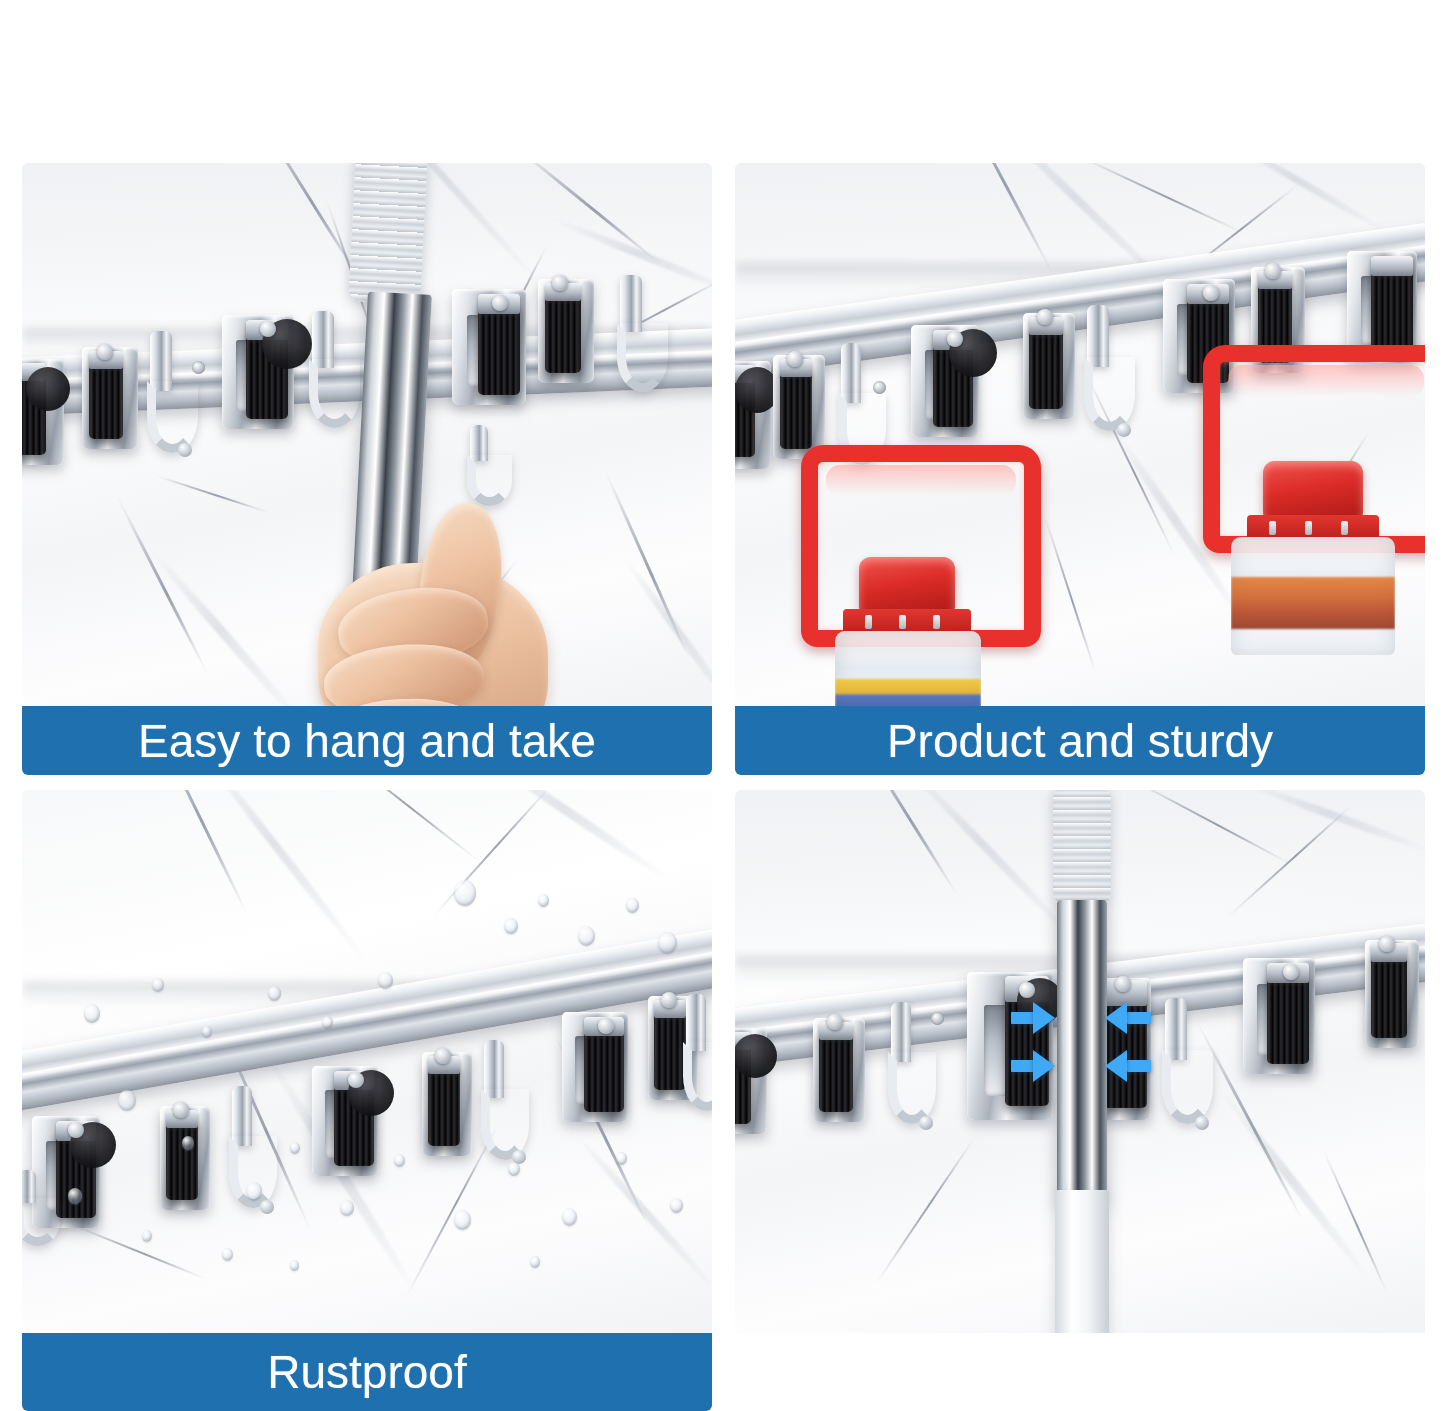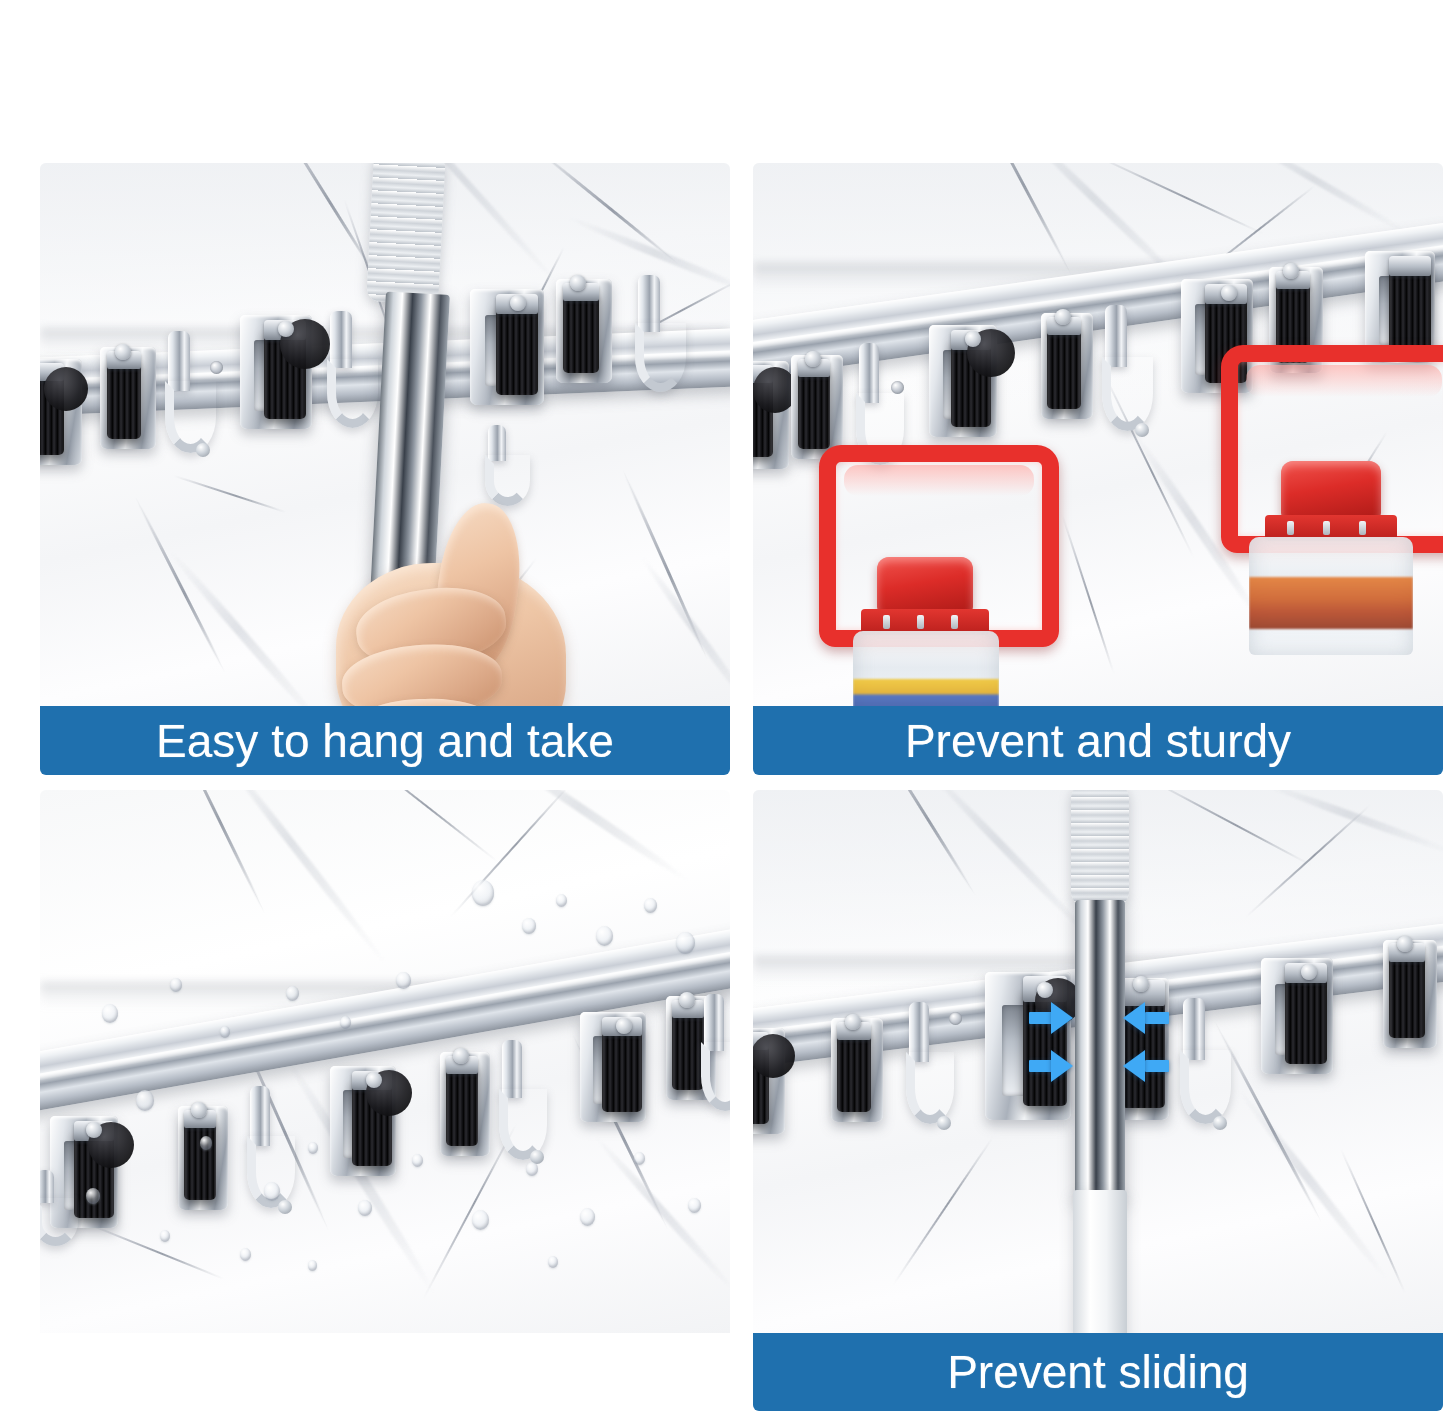--- a/index.html
+++ b/index.html
@@ -24,21 +24,21 @@
     letter-spacing:-1px;
     line-height:1;
     transform:scaleX(0.93);
     text-shadow:0 0 2px rgba(255,255,255,0.55);
     white-space:nowrap;
     padding-bottom:6px;
   }
 
   
   .grid{
-    position:absolute;left:40px;top:163px;
+    position:absolute;left:22px;top:163px;
     width:1403px;height:932px;
   }
   .cell{position:absolute;overflow:hidden;border-radius:6px;}
   .cell.tl{left:0;top:0;width:690px;height:612px;}
   .cell.tr{left:713px;top:0;width:690px;height:612px;}
   .cell.bl{left:0;top:627px;width:690px;height:621px;}
   .cell.br{left:713px;top:627px;width:690px;height:621px;}
 
   .photo{position:absolute;left:0;top:0;width:100%;height:100%;overflow:hidden;}
   .cell.tl .photo,.cell.tr .photo{height:543px;}
@@ -485,21 +485,21 @@
             <i style="left:22px;"></i>
               <i style="left:58px;"></i>
               <i style="left:94px;"></i>
           </div>
           <div class="body" style="left:28px;top:192px;width:164px;height:118px;">
             <div class="label-band warm" style="top:40px;height:52px;"></div>
           </div>
         </div>
       </div>
       <div class="caption">
-        <span>Prevent and sturdy</span>
+        <span>Product and sturdy</span>
       </div>
     </div>
 
     <div class="cell bl">
       <div class="photo">
         <div class="marble"></div>
 
         <div class="vein" style="left:0;top:0;width:100%;height:100%;">
           <i style="left:60px;top:20px;width:230px;height:3px;transform:rotate(64deg);"></i>
           <i class="soft" style="left:120px;top:60px;width:280px;height:8px;transform:rotate(52deg);"></i>
@@ -605,20 +605,23 @@
           <div class="drop" style="left:540px;top:418px;width:15px;height:18px;"></div>
           <div class="drop" style="left:594px;top:362px;width:11px;height:13px;"></div>
           <div class="drop" style="left:648px;top:408px;width:13px;height:15px;"></div>
           <div class="drop" style="left:46px;top:398px;width:14px;height:16px;"></div>
           <div class="drop" style="left:200px;top:458px;width:11px;height:13px;"></div>
           <div class="drop" style="left:268px;top:470px;width:9px;height:11px;"></div>
           <div class="drop" style="left:120px;top:440px;width:10px;height:12px;"></div>
           <div class="drop" style="left:508px;top:466px;width:10px;height:12px;"></div>
         </div>
       </div>
+      <div class="caption">
+        <span>Rustproof</span>
+      </div>
     </div>
 
     <div class="cell br">
       <div class="photo">
         <div class="marble"></div>
         <div class="slab-top"></div>
 
         <div class="vein" style="left:0;top:0;width:100%;height:100%;">
           <i style="left:70px;top:20px;width:200px;height:3px;transform:rotate(58deg);"></i>
           <i class="soft" style="left:130px;top:58px;width:250px;height:8px;transform:rotate(46deg);"></i>
@@ -702,19 +705,16 @@
           <div class="arrow right" style="left:298px;top:212px;"></div>
           <div class="arrow-tail" style="left:276px;top:270px;width:24px;"></div>
           <div class="arrow right" style="left:298px;top:260px;"></div>
 
           <div class="arrow-tail" style="left:392px;top:222px;width:24px;"></div>
           <div class="arrow left" style="left:370px;top:212px;"></div>
           <div class="arrow-tail" style="left:392px;top:270px;width:24px;"></div>
           <div class="arrow left" style="left:370px;top:260px;"></div>
         </div>
       </div>
-      <div class="caption">
-        <span>Prevent sliding</span>
-      </div>
     </div>
 
   </div>
 </div>
 
 </body></html>

